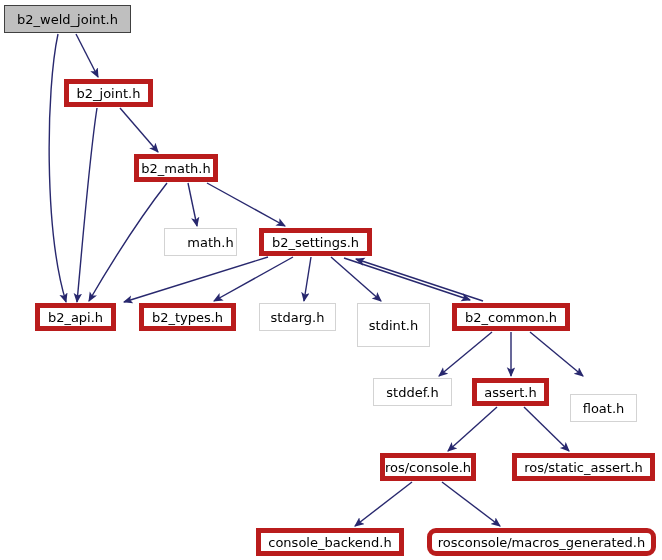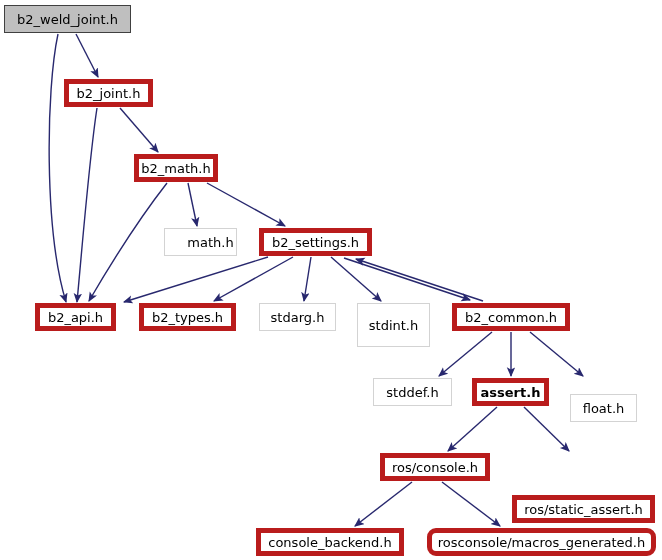--- a/index.html
+++ b/index.html
@@ -109,30 +109,30 @@
       </div>
       <div class="node ext" style="left: 357px; top: 303px; width: 73px; height: 44px;">
         <span>stdint.h</span>
       </div>
       <div class="node lib" style="left: 452px; top: 303px; width: 118px; height: 28px;">
         <span>b2_common.h</span>
       </div>
       <div class="node ext" style="left: 373px; top: 378px; width: 79px; height: 28px;">
         <span>stddef.h</span>
       </div>
-      <div class="node lib" style="left: 472px; top: 378px; width: 77px; height: 28px; font-weight: bold;">
+      <div class="node lib" style="left: 472px; top: 378px; width: 77px; height: 28px;">
         <span>assert.h</span>
       </div>
       <div class="node ext" style="left: 570px; top: 394px; width: 67px; height: 28px;">
         <span>float.h</span>
       </div>
-      <div class="node lib" style="left: 380px; top: 453px; width: 110px; height: 28px;">
+      <div class="node lib" style="left: 380px; top: 453px; width: 96px; height: 28px;">
         <span>ros/console.h</span>
       </div>
-      <div class="node lib" style="left: 512px; top: 453px; width: 143px; height: 28px; margin-top: 42px;">
+      <div class="node lib" style="left: 512px; top: 453px; width: 143px; height: 28px;">
         <span>ros/static_assert.h</span>
       </div>
       <div class="node lib" style="left: 256px; top: 528px; width: 148px; height: 28px;">
         <span>console_backend.h</span>
       </div>
       <div class="node lib" style="left: 427px; top: 528px; width: 229px; height: 28px; border-radius: 9px;">
         <span>rosconsole/macros_generated.h</span>
       </div>
     </div>
 

